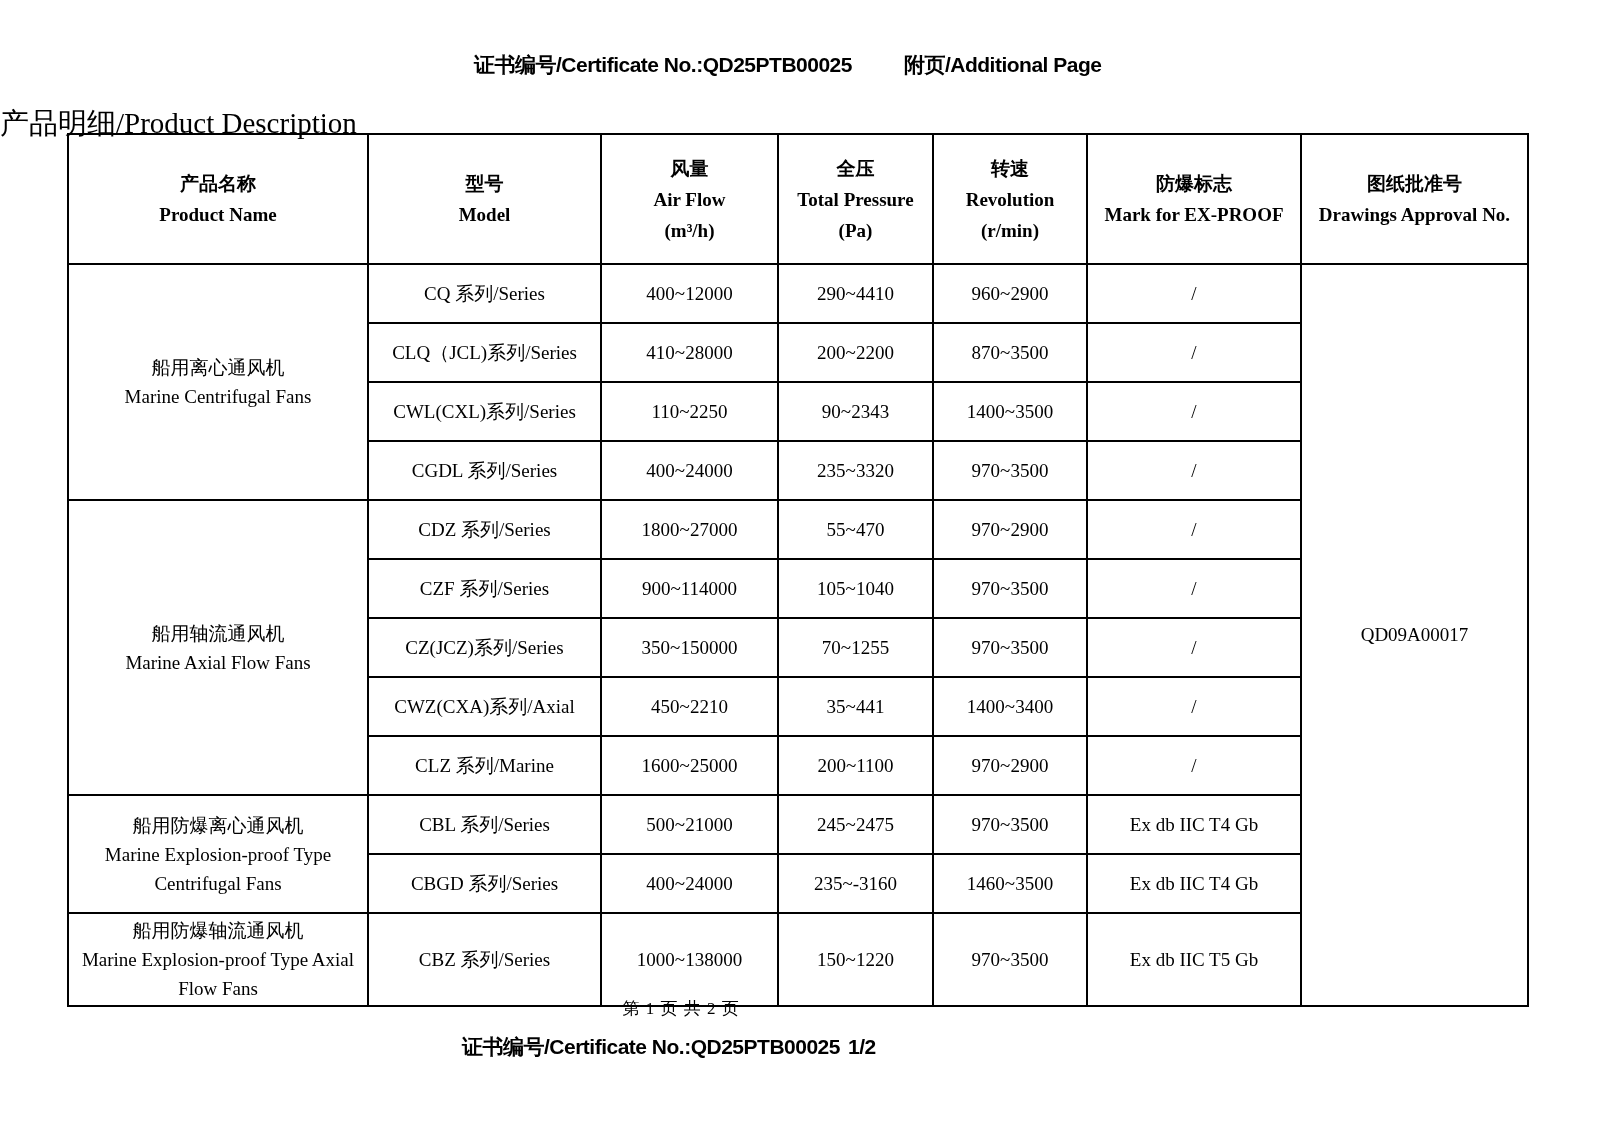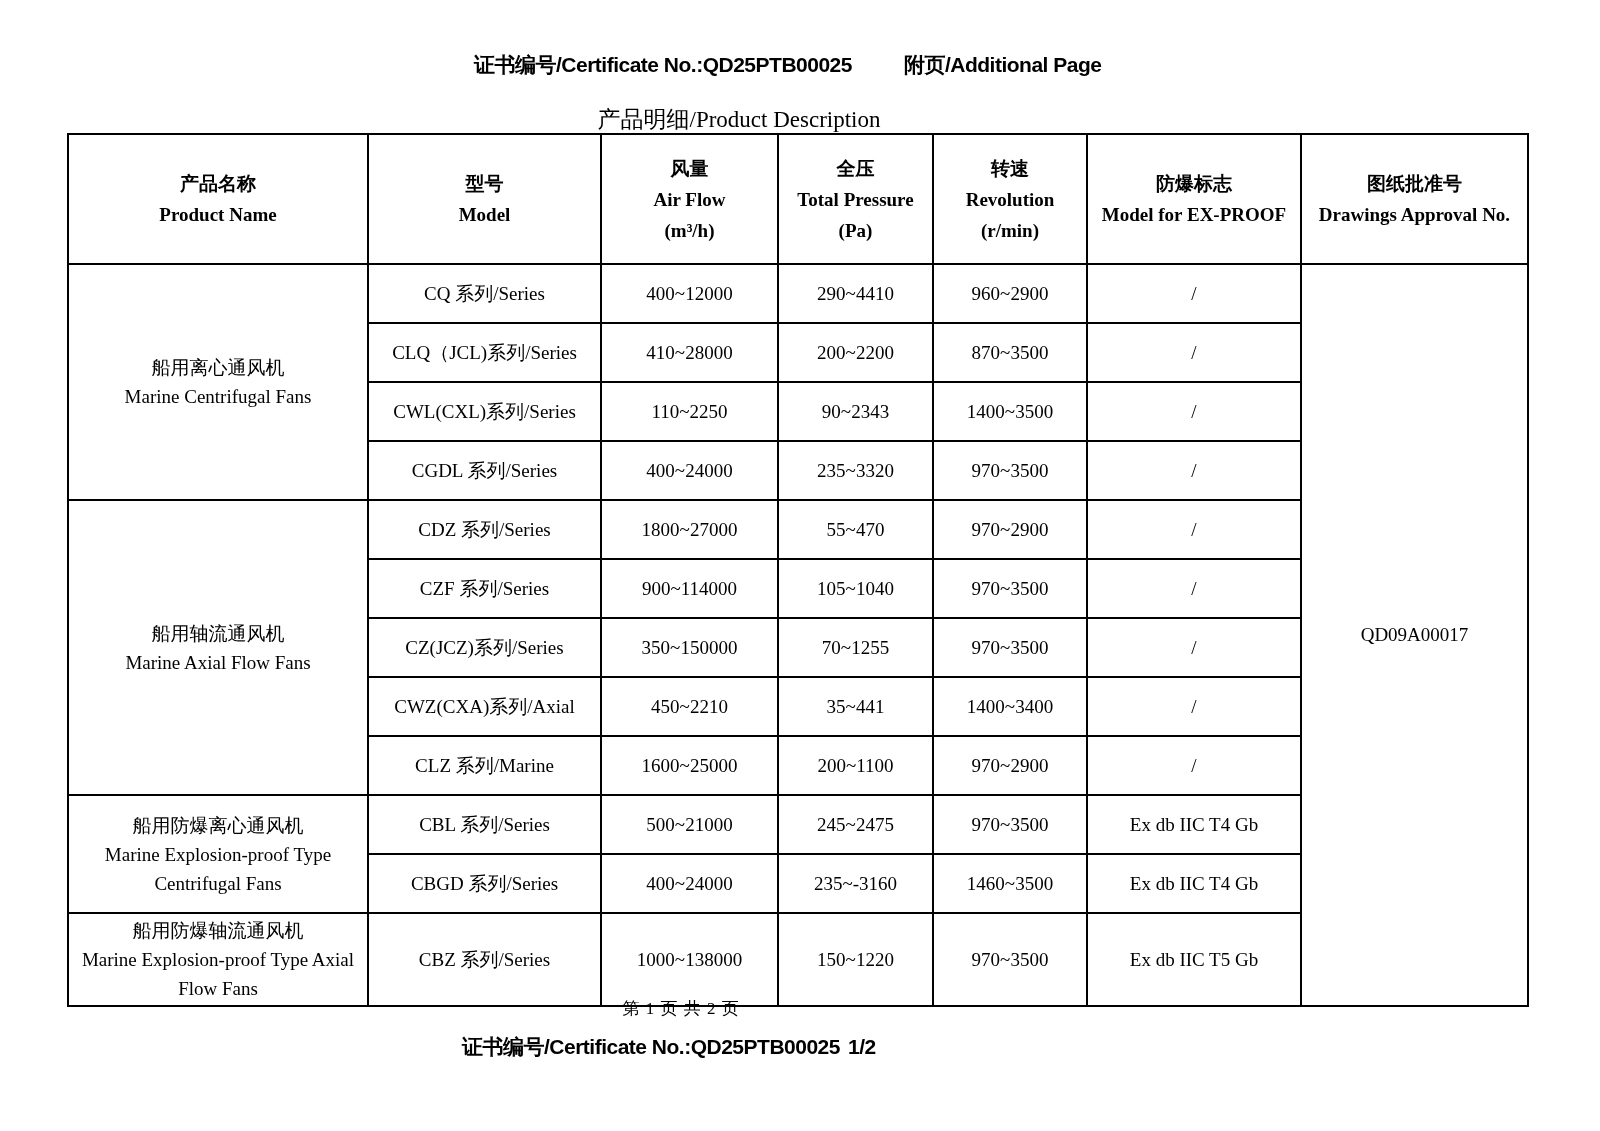--- a/index.html
+++ b/index.html
@@ -12,22 +12,22 @@
   }
   .top-line {
     position: absolute; left: 462px; top: 51px;
     font-family: "Liberation Sans", sans-serif;
     font-size: 21px; font-weight: bold;
     white-space: nowrap; letter-spacing: -0.5px; margin-left: 12px;
   }
   .top-line .additional { margin-left: 52px; }
   .table-title {
     position: absolute; left: 0; top: 104px; width: 1478px;
-    text-align: center;
-    font-size: 23px;
+    text-align: left;
+    font-size: 29px;
     font-family: "Liberation Serif", serif;
   }
   table.product-table {
     position: absolute; left: 67px; top: 133px;
     width: 1460px;
     border-collapse: collapse;
     table-layout: fixed;
   }
   .product-table th, .product-table td {
     border: 2px solid #000000;
@@ -96,21 +96,21 @@
         <div>Total Pressure</div>
         <div>(Pa)</div>
       </th>
       <th>
         <div>转速</div>
         <div>Revolution</div>
         <div>(r/min)</div>
       </th>
       <th>
         <div>防爆标志</div>
-        <div>Model for EX-PROOF</div>
+        <div>Mark for EX-PROOF</div>
       </th>
       <th>
         <div>图纸批准号</div>
         <div>Drawings Approval No.</div>
       </th>
     </tr>
   </thead>
   <tbody>
     <tr class="r">
       <td class="product" rowspan="4">

